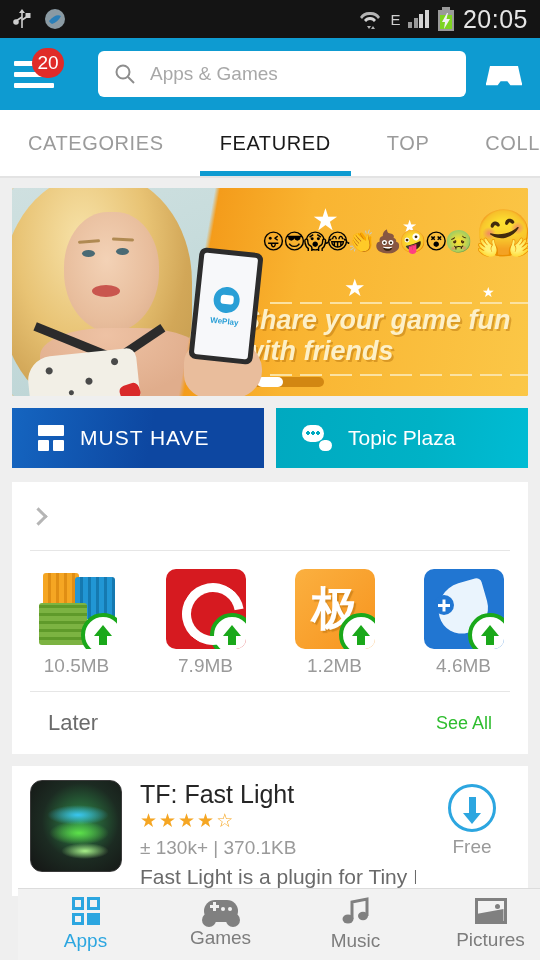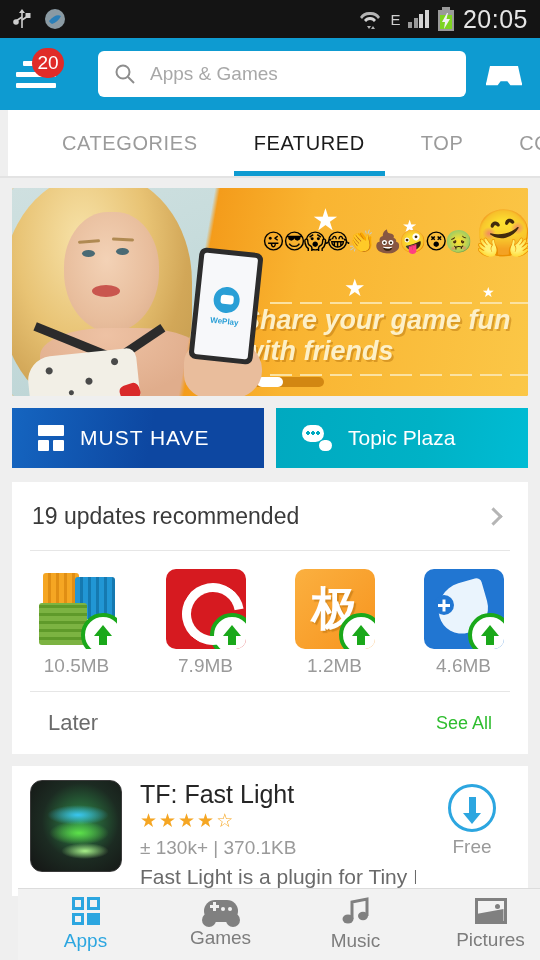--- a/index.html
+++ b/index.html
@@ -23,42 +23,42 @@
   .bars i { width:4px; background:#9a9a9a; display:block; }
   .bars i:nth-child(1){height:6px;} .bars i:nth-child(2){height:10px;}
   .bars i:nth-child(3){height:14px;background:#d4d4d4;} .bars i:nth-child(4){height:18px;background:#d4d4d4;}
 
   
   .header {
     height:72px; background:#0e9bd1; display:flex; align-items:center;
     padding:0 14px;
   }
   .menu-btn { position:relative; width:44px; height:40px; display:flex;
-    flex-direction:column; justify-content:center; gap:6px; cursor:pointer;align-items:center; }
+    flex-direction:column; justify-content:center; gap:6px; cursor:pointer; }
   .menu-btn span { display:block; height:5px; background:#fff; border-radius:1px; }
   .menu-btn span:nth-child(1){ width:26px; }
   .menu-btn span:nth-child(2){ width:40px; }
   .menu-btn span:nth-child(3){ width:40px; }
   .badge {
     position:absolute; top:-6px; left:18px; background:#e02b28; color:#fff;
     min-width:32px; height:30px; border-radius:16px; font-size:19px;
     display:flex; align-items:center; justify-content:center; font-weight:400;
     padding:0 5px; border:0;
   }
   .searchbar {
     flex:1; height:46px; background:#fff; border-radius:6px; margin:0 16px 0 40px;
     display:flex; align-items:center; padding:0 16px; gap:14px;
   }
   .search-ph { color:#a8a8a8; font-size:19px; }
   .inbox-icon { width:44px; height:36px; cursor:pointer; }
 
   
   .tabs {
     height:66px; background:#fff; display:flex; align-items:stretch;
-    padding-left:26px; position:relative; overflow:hidden;margin-left:8px;
+    position:relative; overflow:hidden;
   }
   .tab {
     display:flex; align-items:center; font-size:20px; color:#9b9b9b;
     letter-spacing:0.6px; padding:0 28px; position:relative; white-space:nowrap;
     cursor:pointer;
   }
   .tab.active { color:#1a1a1a; }
   .tab.active::after {
     content:""; position:absolute; left:8px; right:8px; bottom:0;
     height:5px; background:#0e9bd1;
@@ -388,21 +388,20 @@
         <b></b>
           <s></s>
           <span class="chat-dots"></span>
       </span>
       <span>Topic Plaza</span>
     </div>
   </div>
 
   <div class="card">
     <div class="card-head">
-      <span class="t">19 updates recommended</span>
       <span class="chev"></span>
     </div>
     <div class="divider"></div>
     <div class="apps-row">
 
       <div class="app-cell">
         <div class="app-ico ico-rar">
           <i class="o"></i>
             <i class="b"></i>
             <i class="g"></i>

